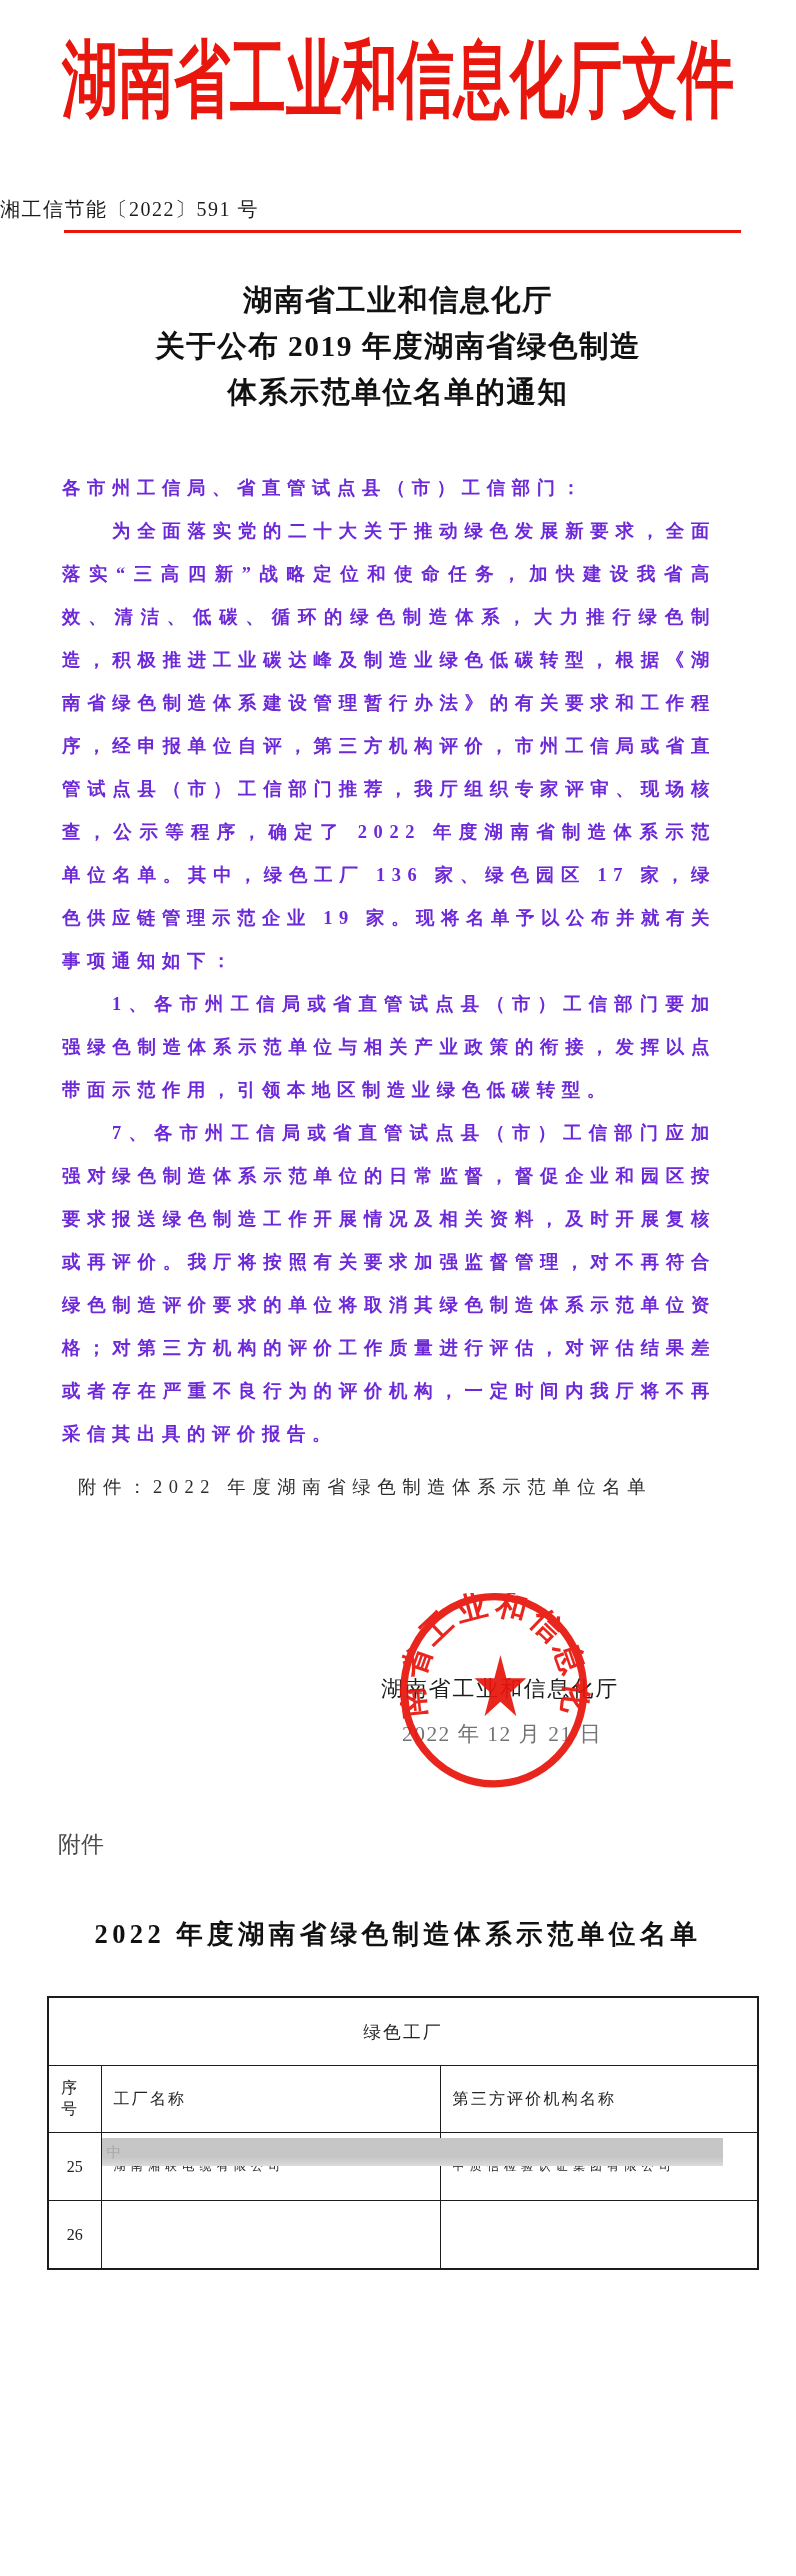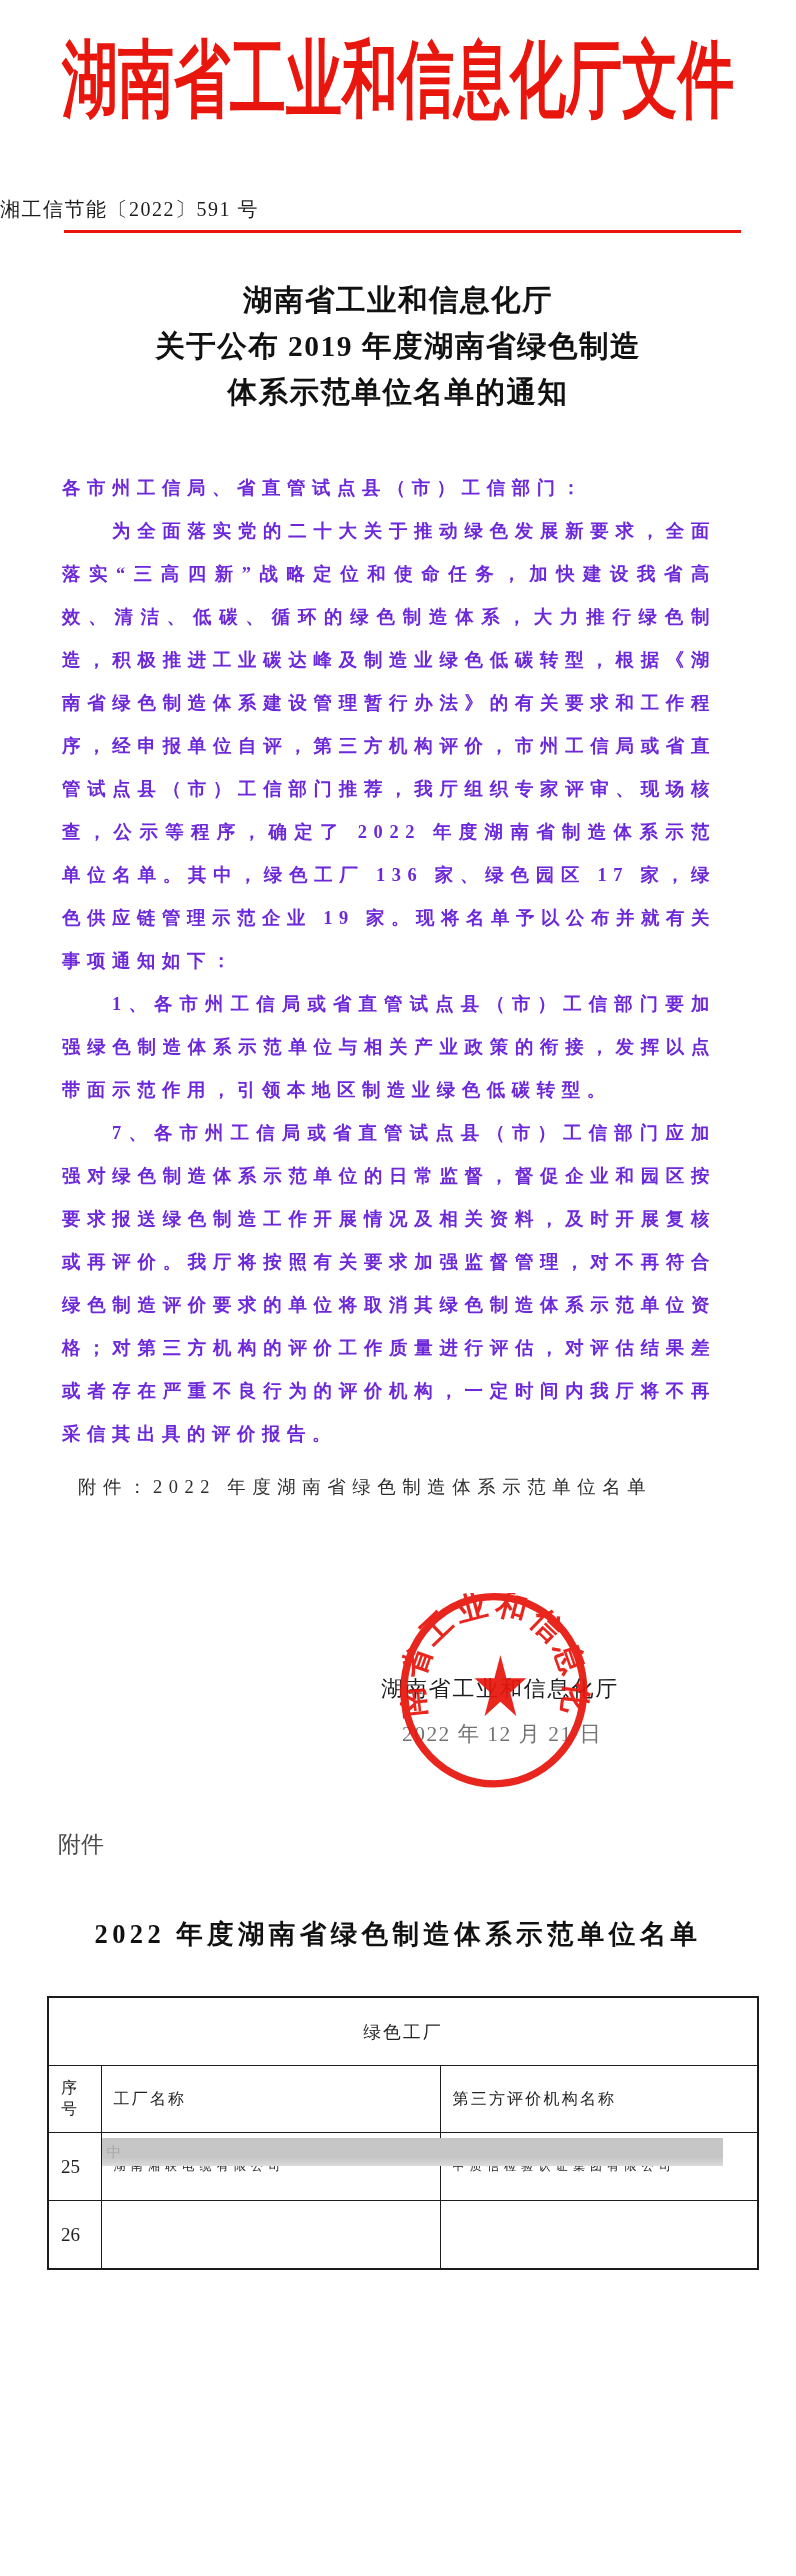--- a/index.html
+++ b/index.html
@@ -162,21 +162,22 @@
     font-family:"Liberation Sans","DejaVu Sans",sans-serif;
   }
   td.col-header{
     height:41px;
     text-align:left;
     font-size:16px;
     letter-spacing:2.2px;
   }
   td.cell-no{
     height:43px;
-    font-size:19px;
+    text-align:center;
+    font-size:16px;
   }
   td.cell-name{
     height:43px;
     text-align:left;
     padding-left:8.8px;
     font-size:12px;
     letter-spacing:5.2px;
     white-space:nowrap;
   }
   .redaction-blur{

